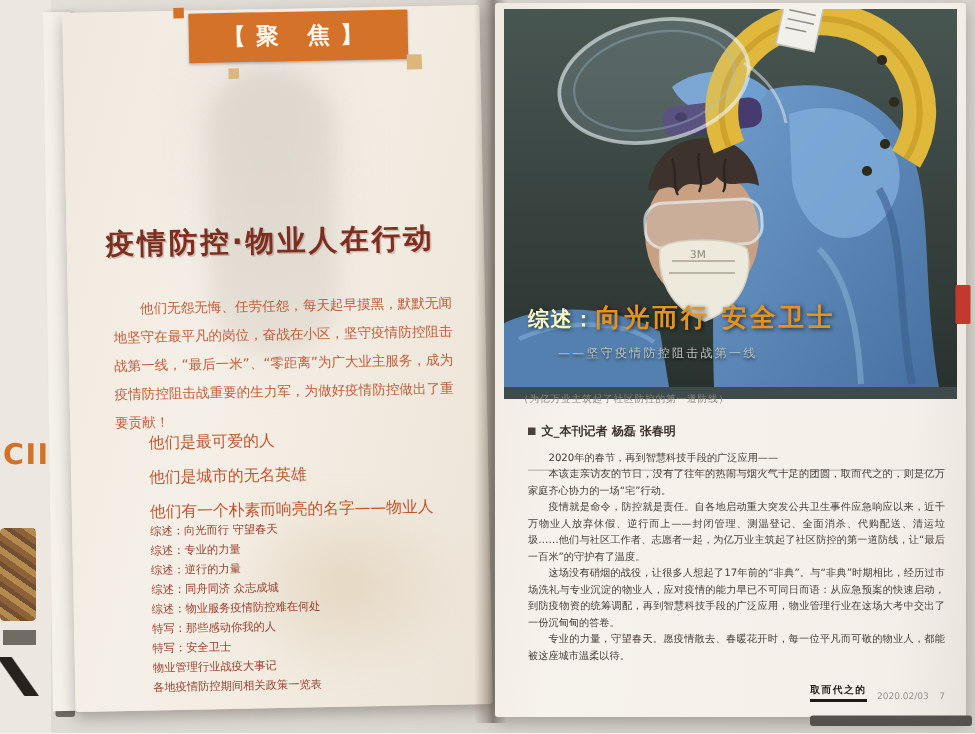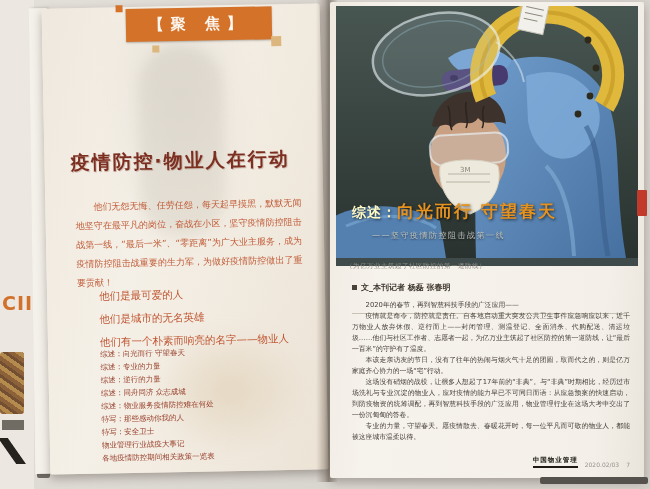--- a/index.html
+++ b/index.html
@@ -181,41 +181,41 @@
         <path d="M160 36 C 175 46 185 60 188 76" stroke="rgba(230,240,245,.5)" stroke-width="2" fill="none"></path>
 
         <g transform="rotate(12 196 12)">
           <rect x="184" y="-6" width="26" height="32" fill="#f2f0ea" stroke="#c9c4ba"></rect>
           <path d="M188 2 h18 M188 8 h18 M188 14 h14" stroke="#8f8a80" stroke-width="1"></path>
         </g>
 
         <rect width="302" height="252" fill="url(#bg)" opacity="0"></rect>
       </svg>
       <div class="headline">
-        <span class="pre">综述：</span><span class="main">向光而行 守望春天</span>
+        <span class="pre">综述：</span><span class="main">向光而行 安全卫士</span>
       </div>
       <div class="subtitle">——坚守疫情防控阻击战第一线</div>
     </div>
 
     <div class="caption">（为亿万业主筑起了社区防控的第一道防线）</div>
 
     <div class="byline">
       <span class="mark"></span><span>文_本刊记者 杨磊 张春明</span>
     </div>
 
     <div class="article">
       <p>2020年的春节，再到智慧科技手段的广泛应用——</p>
+      <p>本该走亲访友的节日，没有了往年的热闹与烟火气十足的团圆，取而代之的，则是亿万家庭齐心协力的一场“宅”行动。</p>
       <p>疫情就是命令，防控就是责任。自各地启动重大突发公共卫生事件应急响应以来，近千万物业人放弃休假、逆行而上——封闭管理、测温登记、全面消杀、代购配送、清运垃圾……他们与社区工作者、志愿者一起，为亿万业主筑起了社区防控的第一道防线，让“最后一百米”的守护有了温度。</p>
-      <p>本该走亲访友的节日，没有了往年的热闹与烟火气十足的团圆，取而代之的，则是亿万家庭齐心协力的一场“宅”行动。</p>
       <p>这场没有硝烟的战役，让很多人想起了17年前的“非典”。与“非典”时期相比，经历过市场洗礼与专业沉淀的物业人，应对疫情的能力早已不可同日而语：从应急预案的快速启动，到防疫物资的统筹调配，再到智慧科技手段的广泛应用，物业管理行业在这场大考中交出了一份沉甸甸的答卷。</p>
       <p>专业的力量，守望春天。愿疫情散去、春暖花开时，每一位平凡而可敬的物业人，都能被这座城市温柔以待。</p>
     </div>
 
     <div class="footer">
-      <span class="brand">中国物业管理</span>
+      <span class="brand">取而代之的</span>
       <span class="issue">2020.02/03</span>
       <span class="pagenum">7</span>
     </div>
   </div>
 
   <div class="red-tab"></div>
   <div class="bottom-bar"></div>
 </div>
 
 </body></html>

